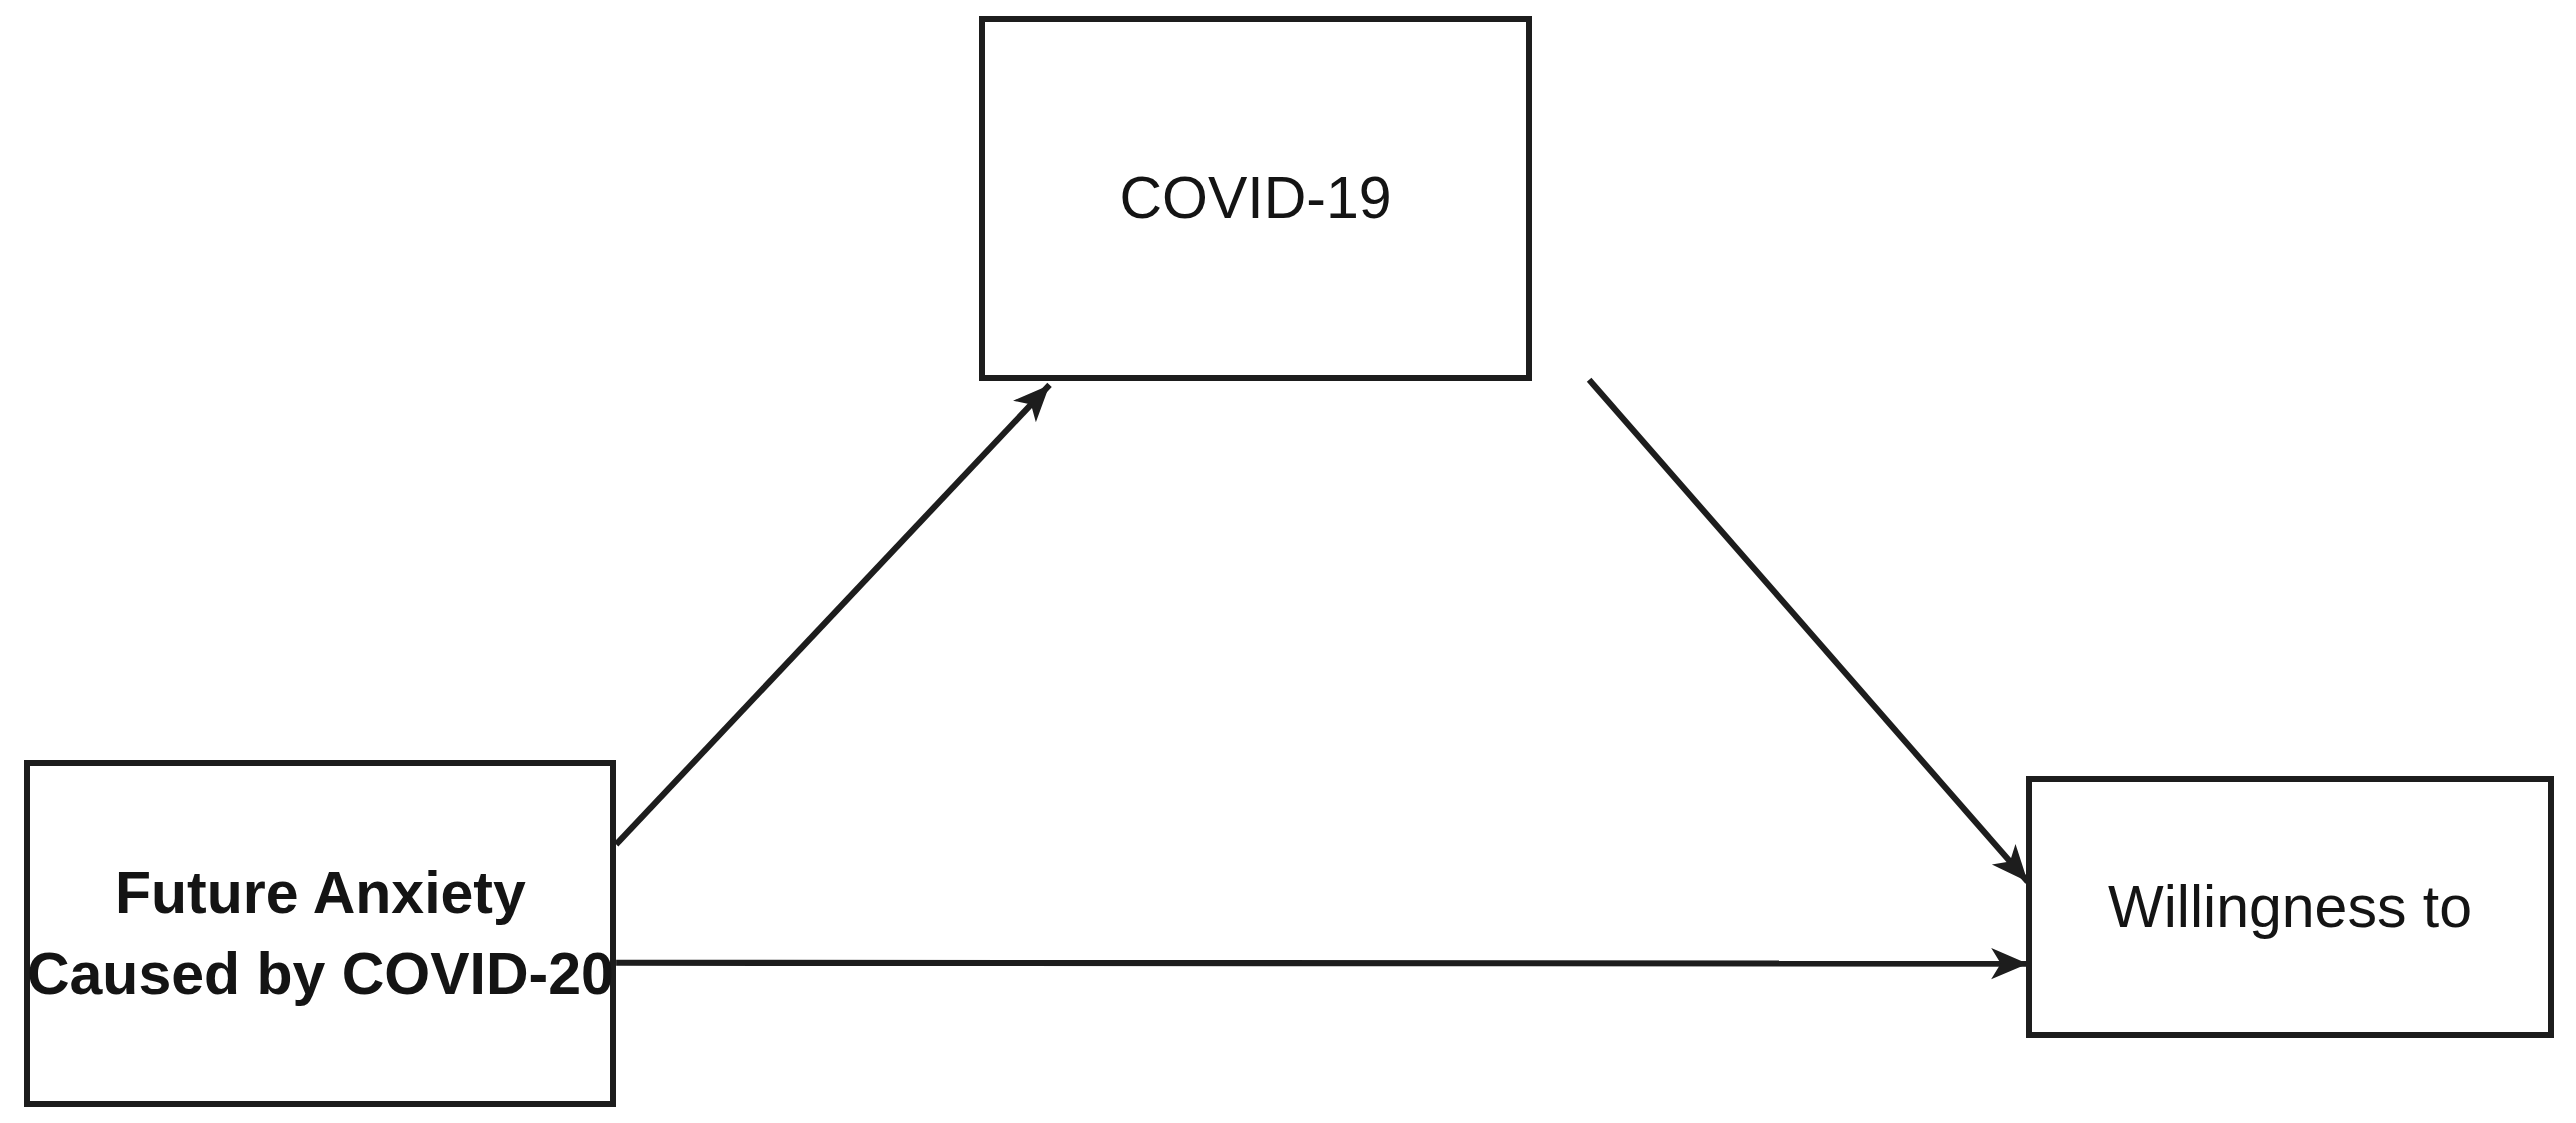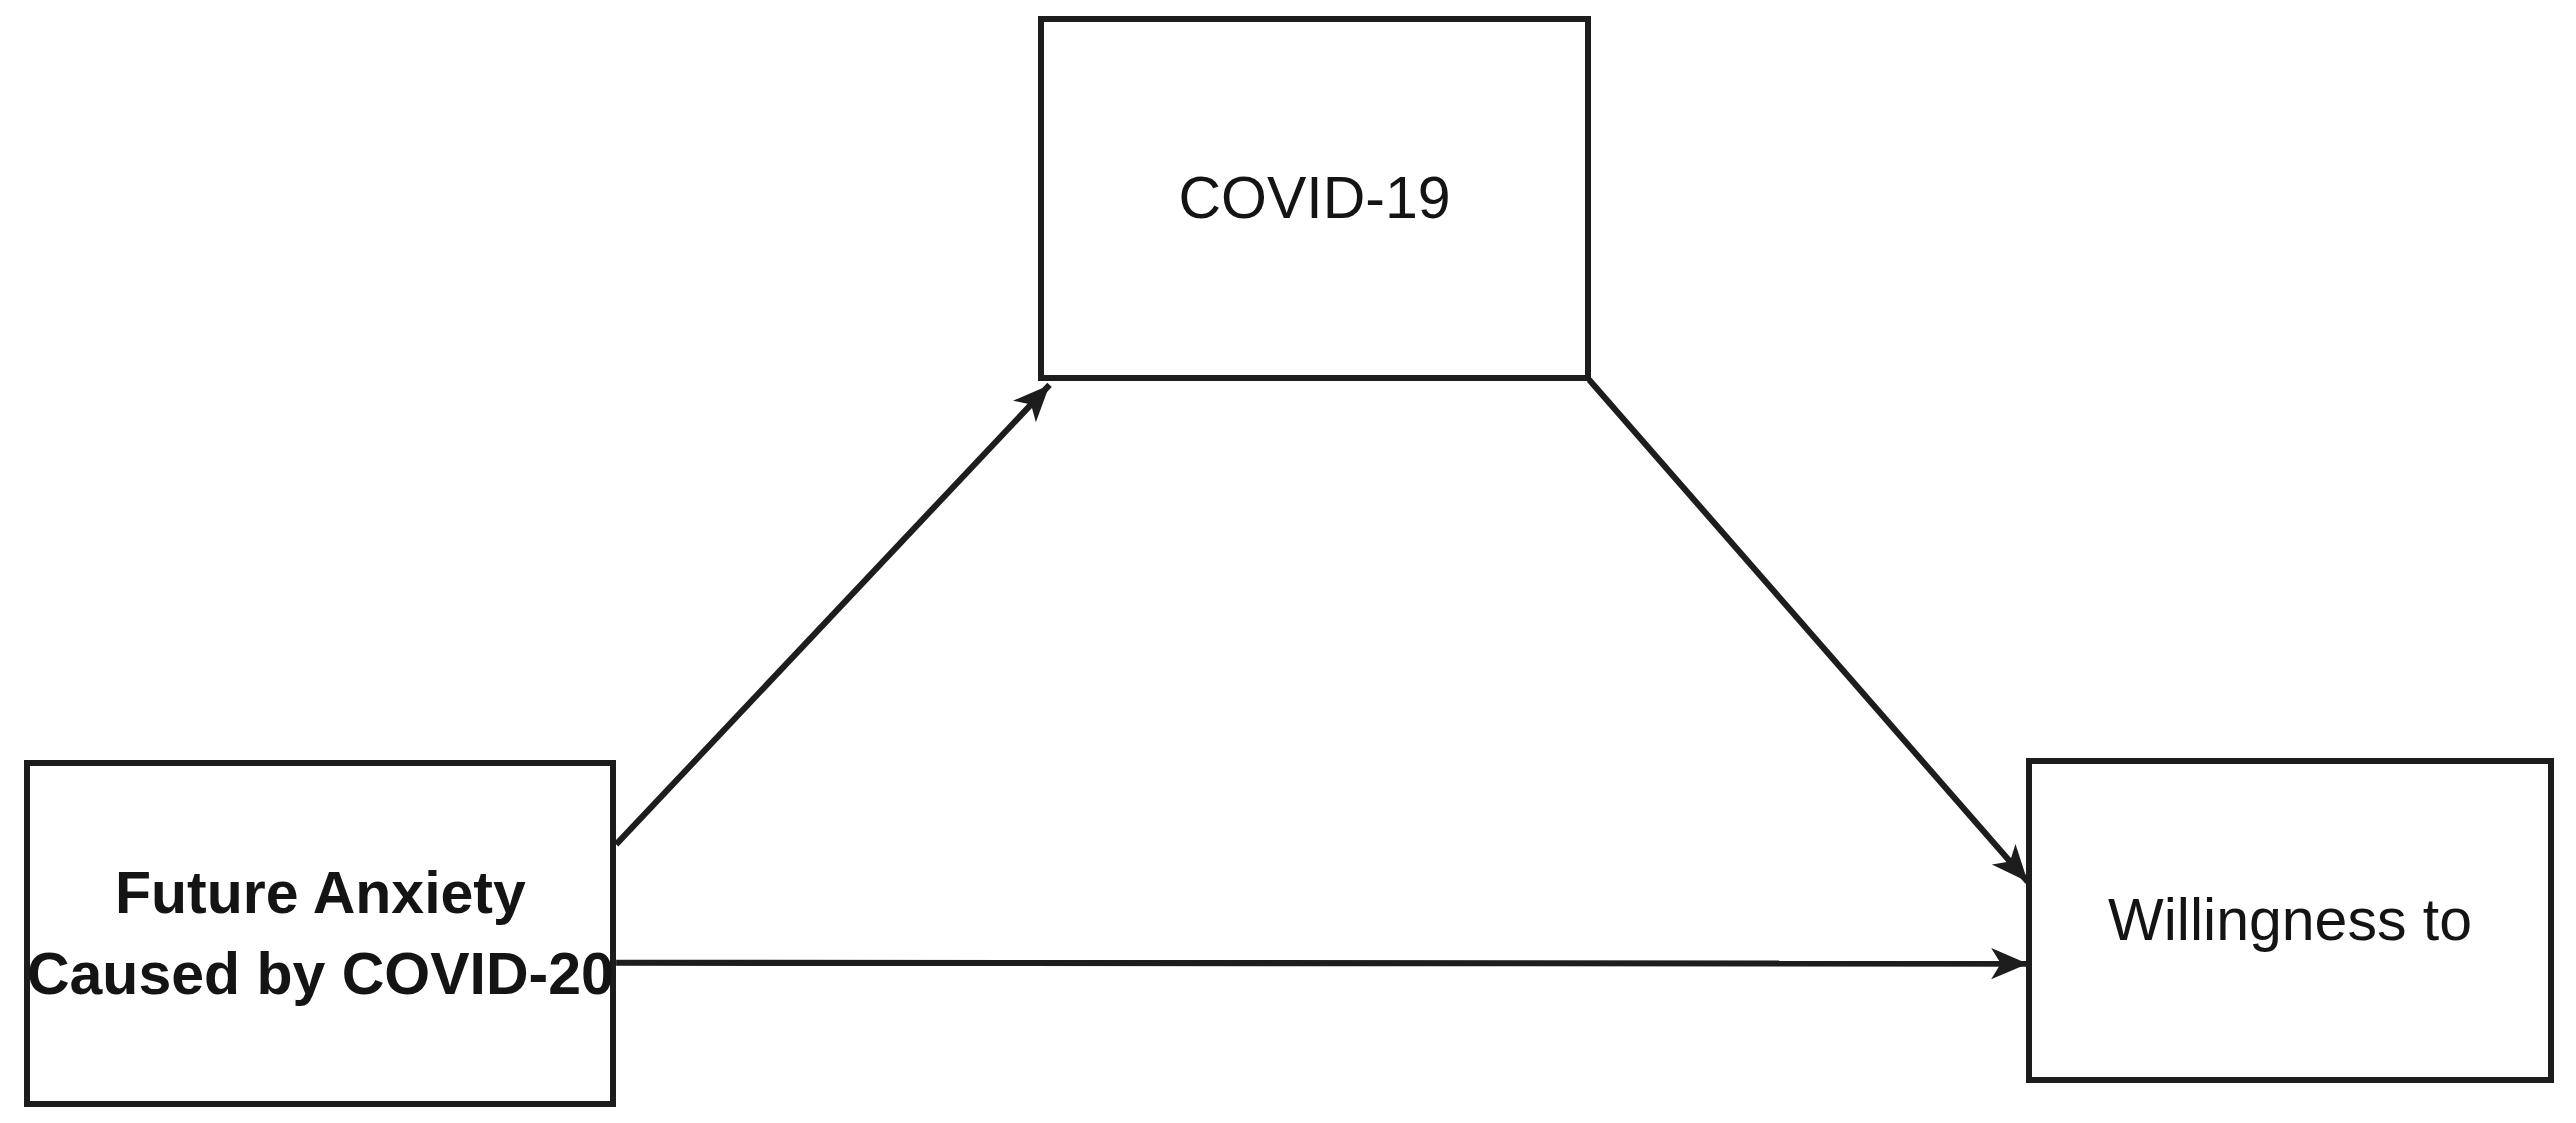--- a/index.html
+++ b/index.html
@@ -39,22 +39,22 @@
     flex-direction: column;
     align-items: center;
     justify-content: center;
     text-align: center;
     color: #141414;
     font-size: 59px;
     line-height: 81px;
     white-space: nowrap;
   }
   .node-predictor { left: 24.4px;   top: 760px; width: 592px; height: 347px; font-weight: bold; }
-  .node-mediator  { left: 1038px; top: 15.7px;  width: 553px; height: 365px; }
-  .node-outcome   { left: 2026px; top: 758px; width: 528px; height: 325px; }
+  .node-mediator  { left: 979px; top: 15.7px;  width: 553px; height: 365px; }
+  .node-outcome   { left: 2026px; top: 776px; width: 528px; height: 262px; }
 </style>
 </head>
 <body>
 
 <div class="canvas">
 
   <svg class="edges" width="2576" height="1124" viewBox="0 0 2960 1291" xmlns="http://www.w3.org/2000/svg">
     <defs>
       <marker id="stealth-arrow" markerUnits="userSpaceOnUse" markerWidth="46" markerHeight="40" refX="42" refY="18" orient="auto">
         <path class="arrowhead-shape" d="M0,0 L42,18 L0,36 L11,18 Z"></path>

